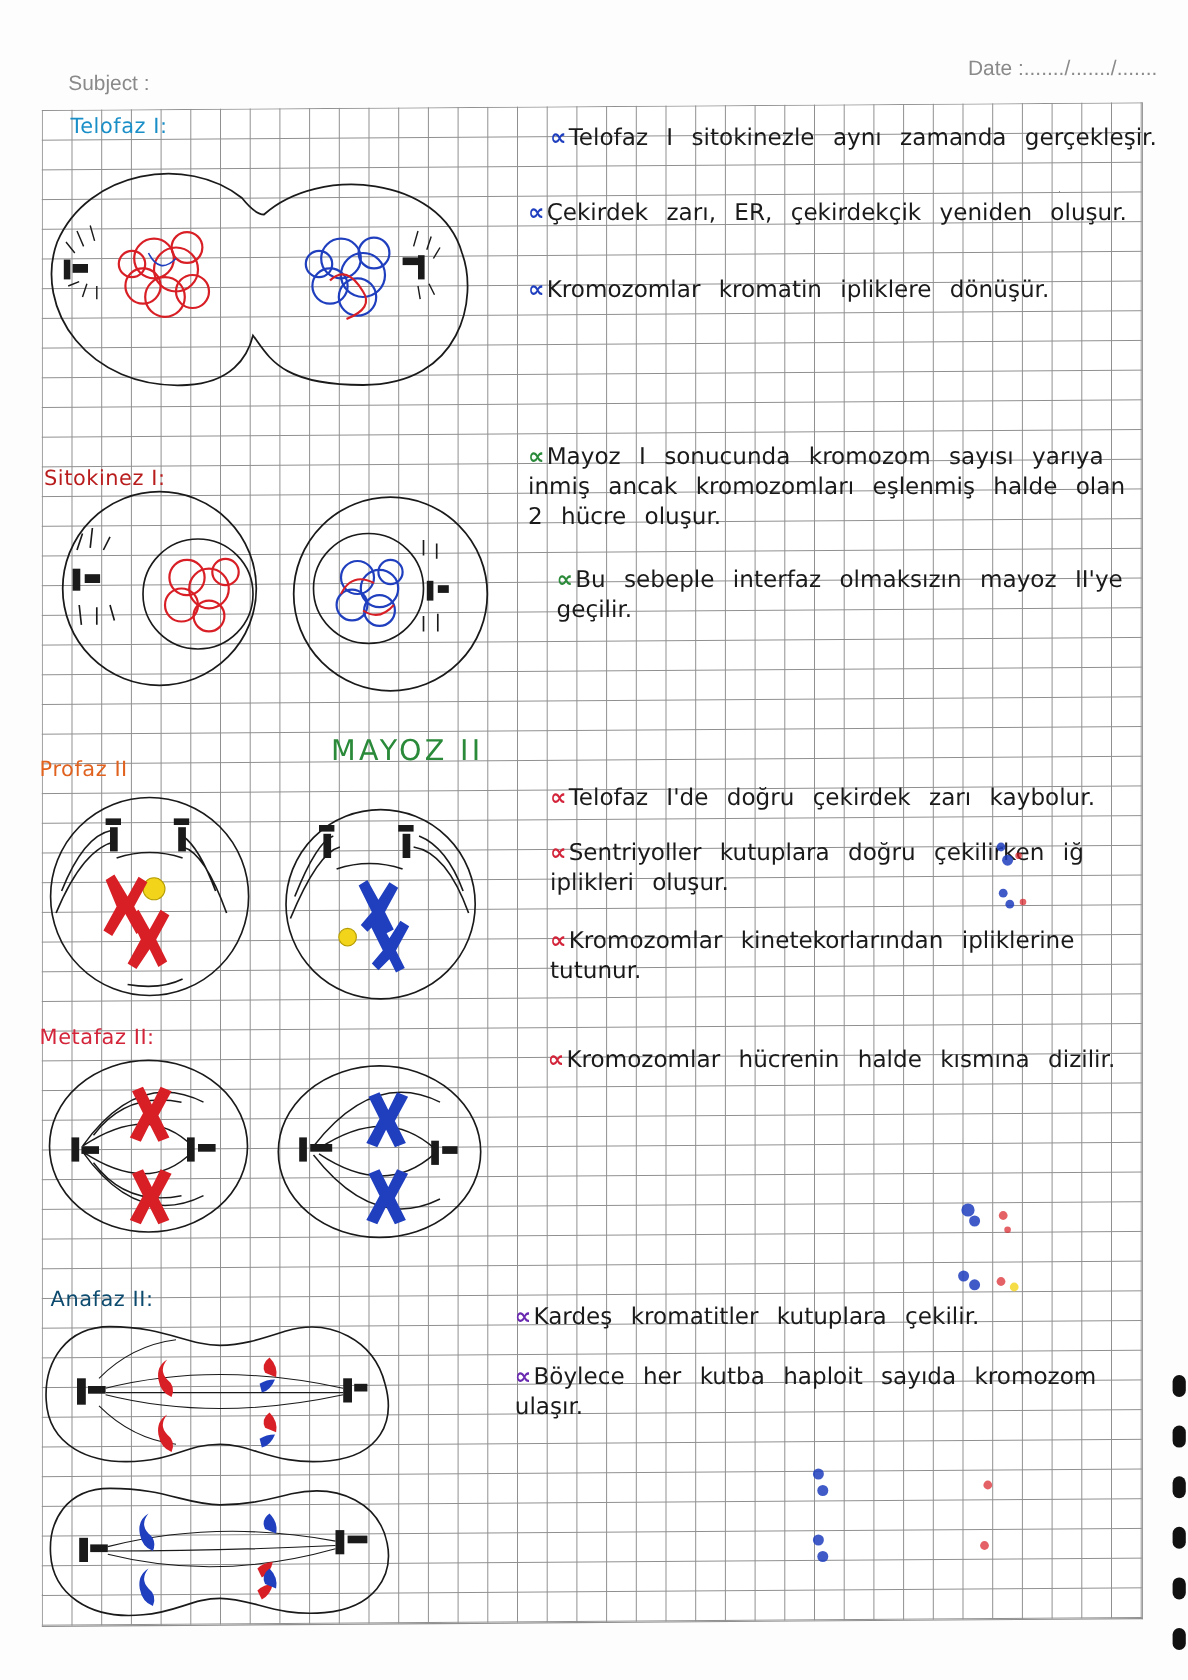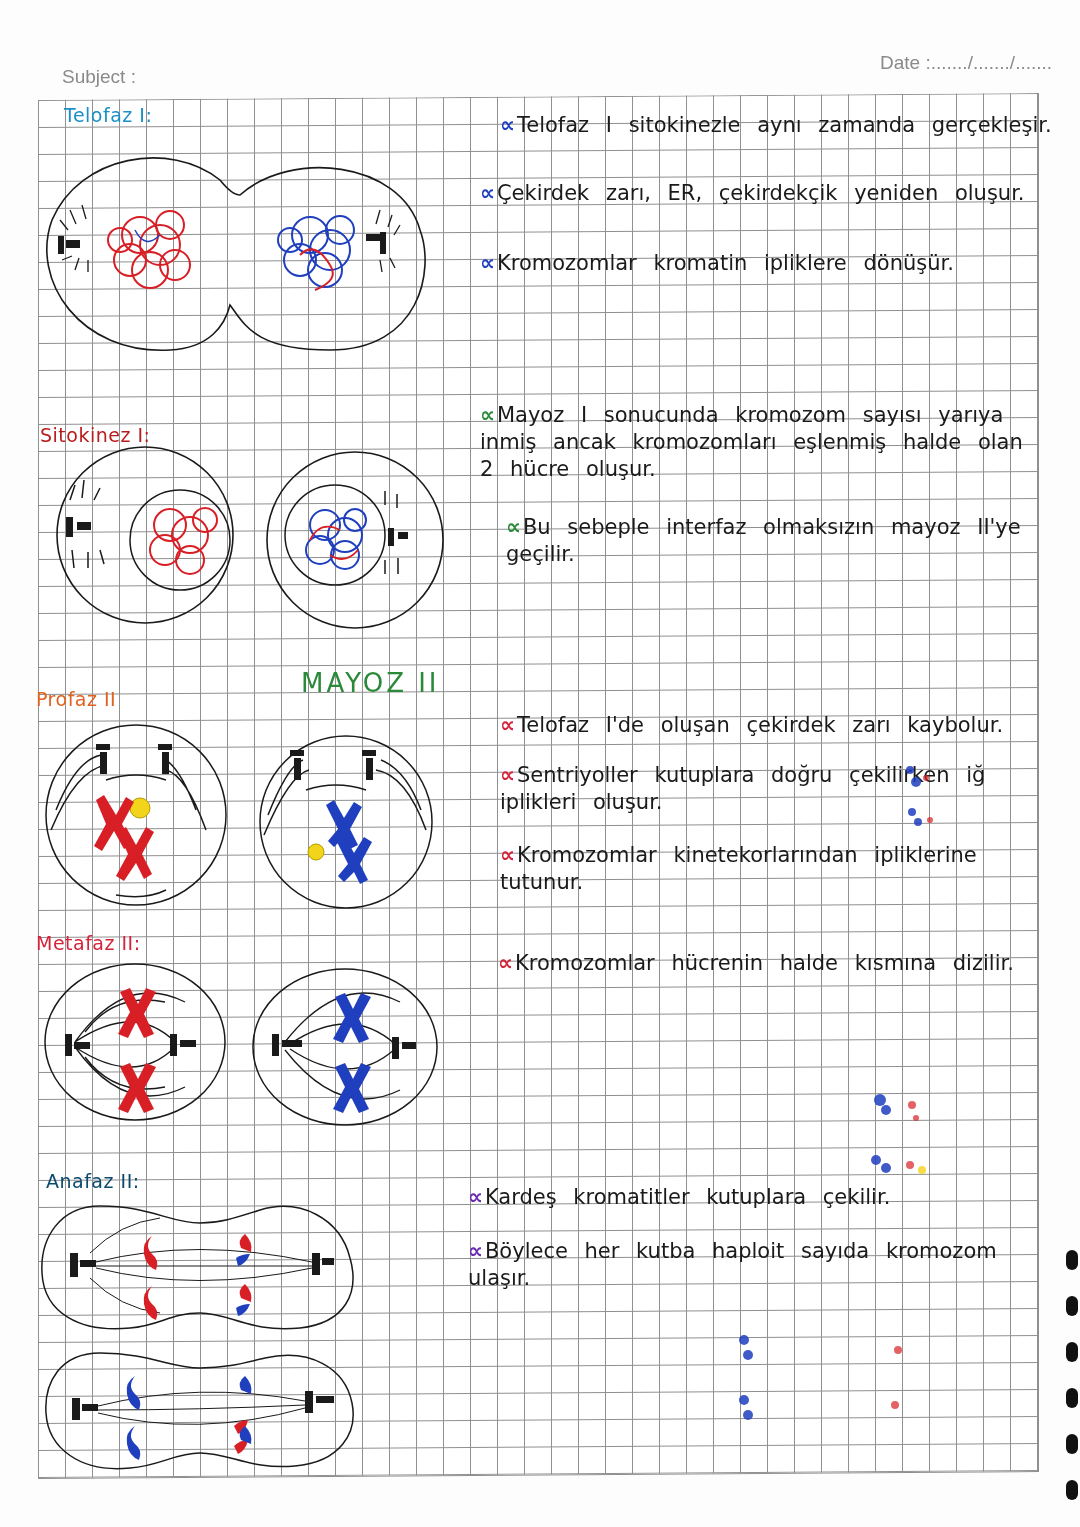--- a/index.html
+++ b/index.html
@@ -65,21 +65,21 @@
 </div>
 
 <div class="note" style="left:480px; top:402px; width:560px;">
   <span class="bullet" style="color:#2a8a3a">∝</span><span>Mayoz I sonucunda kromozom sayısı yarıya inmiş ancak kromozomları eşlenmiş halde olan 2 hücre oluşur.</span>
 </div>
 <div class="note" style="left:488px; top:514px; width:560px;margin-left:18px;">
   <span class="bullet" style="color:#2a8a3a">∝</span><span>Bu sebeple interfaz olmaksızın mayoz II'ye geçilir.</span>
 </div>
 
 <div class="note" style="left:500px; top:712px; width:550px;">
-  <span class="bullet" style="color:#d3243a">∝</span><span>Telofaz I'de oluşan çekirdek zarı kaybolur.</span>
+  <span class="bullet" style="color:#d3243a">∝</span><span>Telofaz I'de doğru çekirdek zarı kaybolur.</span>
 </div>
 <div class="note" style="left:500px; top:762px; width:540px;">
   <span class="bullet" style="color:#d3243a">∝</span><span>Sentriyoller kutuplara doğru çekilirken iğ iplikleri oluşur.</span>
 </div>
 <div class="note" style="left:500px; top:842px; width:550px;">
   <span class="bullet" style="color:#d3243a">∝</span><span>Kromozomlar kinetekorlarından ipliklerine tutunur.</span>
 </div>
 
 <div class="note" style="left:498px; top:950px; width:530px;">
   <span class="bullet" style="color:#d3243a">∝</span><span>Kromozomlar hücrenin halde kısmına dizilir.</span>

